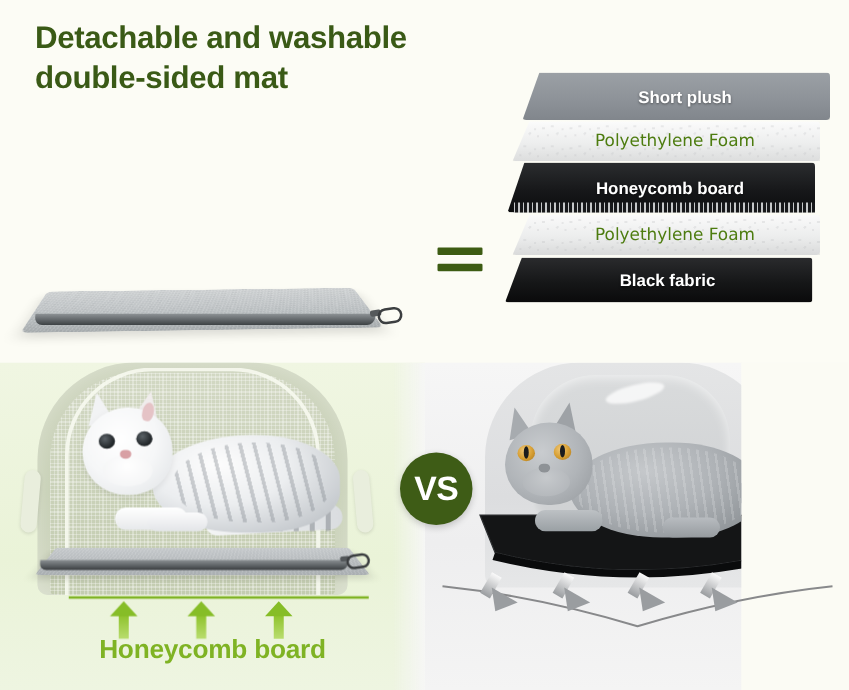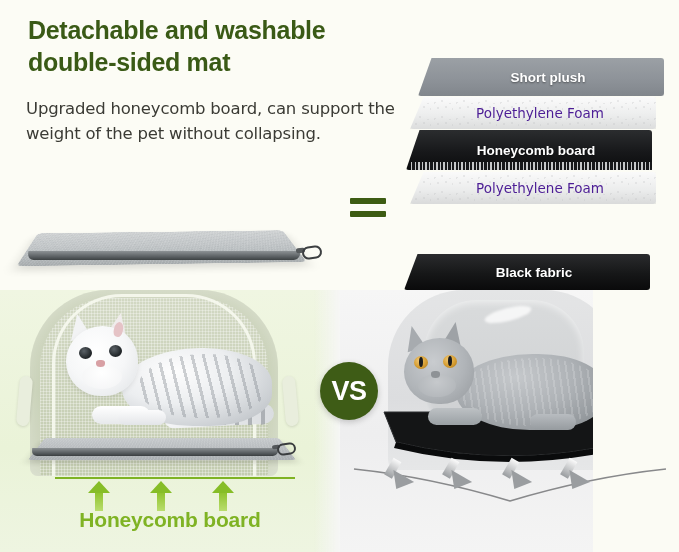--- a/index.html
+++ b/index.html
@@ -84,21 +84,21 @@
   .slab{
     position:absolute;inset:0;border-radius:3px;
     clip-path:polygon(5.5% 0, 100% 0, 100% 100%, 0% 100%);
     box-shadow:0 4px 7px rgba(0,0,0,.16);
   }
   .lbl{
     position:relative;z-index:3;font-size:13.5px;white-space:nowrap;
     padding-left:14px;
   }
   .lbl.white{color:#ffffff;font-weight:bold;text-shadow:0 1px 2px rgba(0,0,0,.45);}
-  .lbl.dark{color:#4c1d95;font-weight:normal;font-family:"DejaVu Sans",sans-serif;}
+  .lbl.dark{color:#4d7c0f;font-weight:normal;font-family:"DejaVu Sans",sans-serif;}
 
   
   #layer-plush{top:0;left:14px;height:38px;}
   #layer-plush .slab{
     background:linear-gradient(180deg,#9ba0a5 0%,#8e9399 55%,#81868c 100%);
   }
   #layer-foam-top{top:39px;left:6px;height:32px;}
   #layer-foam-top .slab{
     background:linear-gradient(180deg,#fbfbfb 0%,#eceded 58%,#dcdddd 100%);
   }
@@ -109,21 +109,21 @@
   .flute{
     position:absolute;left:2%;right:0;bottom:0;height:8px;z-index:2;
     background:
       repeating-linear-gradient(90deg,#cfd1d2 0 1.4px,#17181a 1.4px 3.6px);
     opacity:.95;
   }
   #layer-foam-bot{top:114px;left:6px;height:32px;}
   #layer-foam-bot .slab{
     background:linear-gradient(180deg,#fafafa 0%,#ebecec 58%,#d9dada 100%);
   }
-  #layer-fabric{top:148px;left:0px;height:36px;margin-top:48px;}
+  #layer-fabric{top:148px;left:0px;height:36px;}
   #layer-fabric .slab{
     background:linear-gradient(180deg,#2a2b2d 0%,#161718 55%,#0a0a0b 100%);
   }
   .foam-tex{
     position:absolute;inset:0;z-index:1;opacity:.55;
     background:
       radial-gradient(circle at 12% 35%,rgba(190,192,195,.55) 0 1px,transparent 1px),
       radial-gradient(circle at 28% 70%,rgba(190,192,195,.5) 0 1px,transparent 1px),
       radial-gradient(circle at 45% 25%,rgba(190,192,195,.5) 0 1px,transparent 1px),
       radial-gradient(circle at 63% 62%,rgba(190,192,195,.5) 0 1px,transparent 1px),
@@ -416,21 +416,20 @@
 
     <div class="headline">
       <div class="hl-line">
         <span class="hl-wrap">Detachable and washable</span>
       </div>
       <div class="hl-line">
         <span class="hl-wrap">double-sided mat</span>
       </div>
     </div>
 
-    <div class="subtext">Upgraded honeycomb board, can support the weight of the pet without collapsing.</div>
 
     <div class="mat-scene">
       <div class="mat-body">
         <div class="mat-tex"></div>
       </div>
       <div class="mat-edge"></div>
       <div class="zipper">
         <div class="zip-tab"></div>
         <div class="zip-pull"></div>
       </div>

